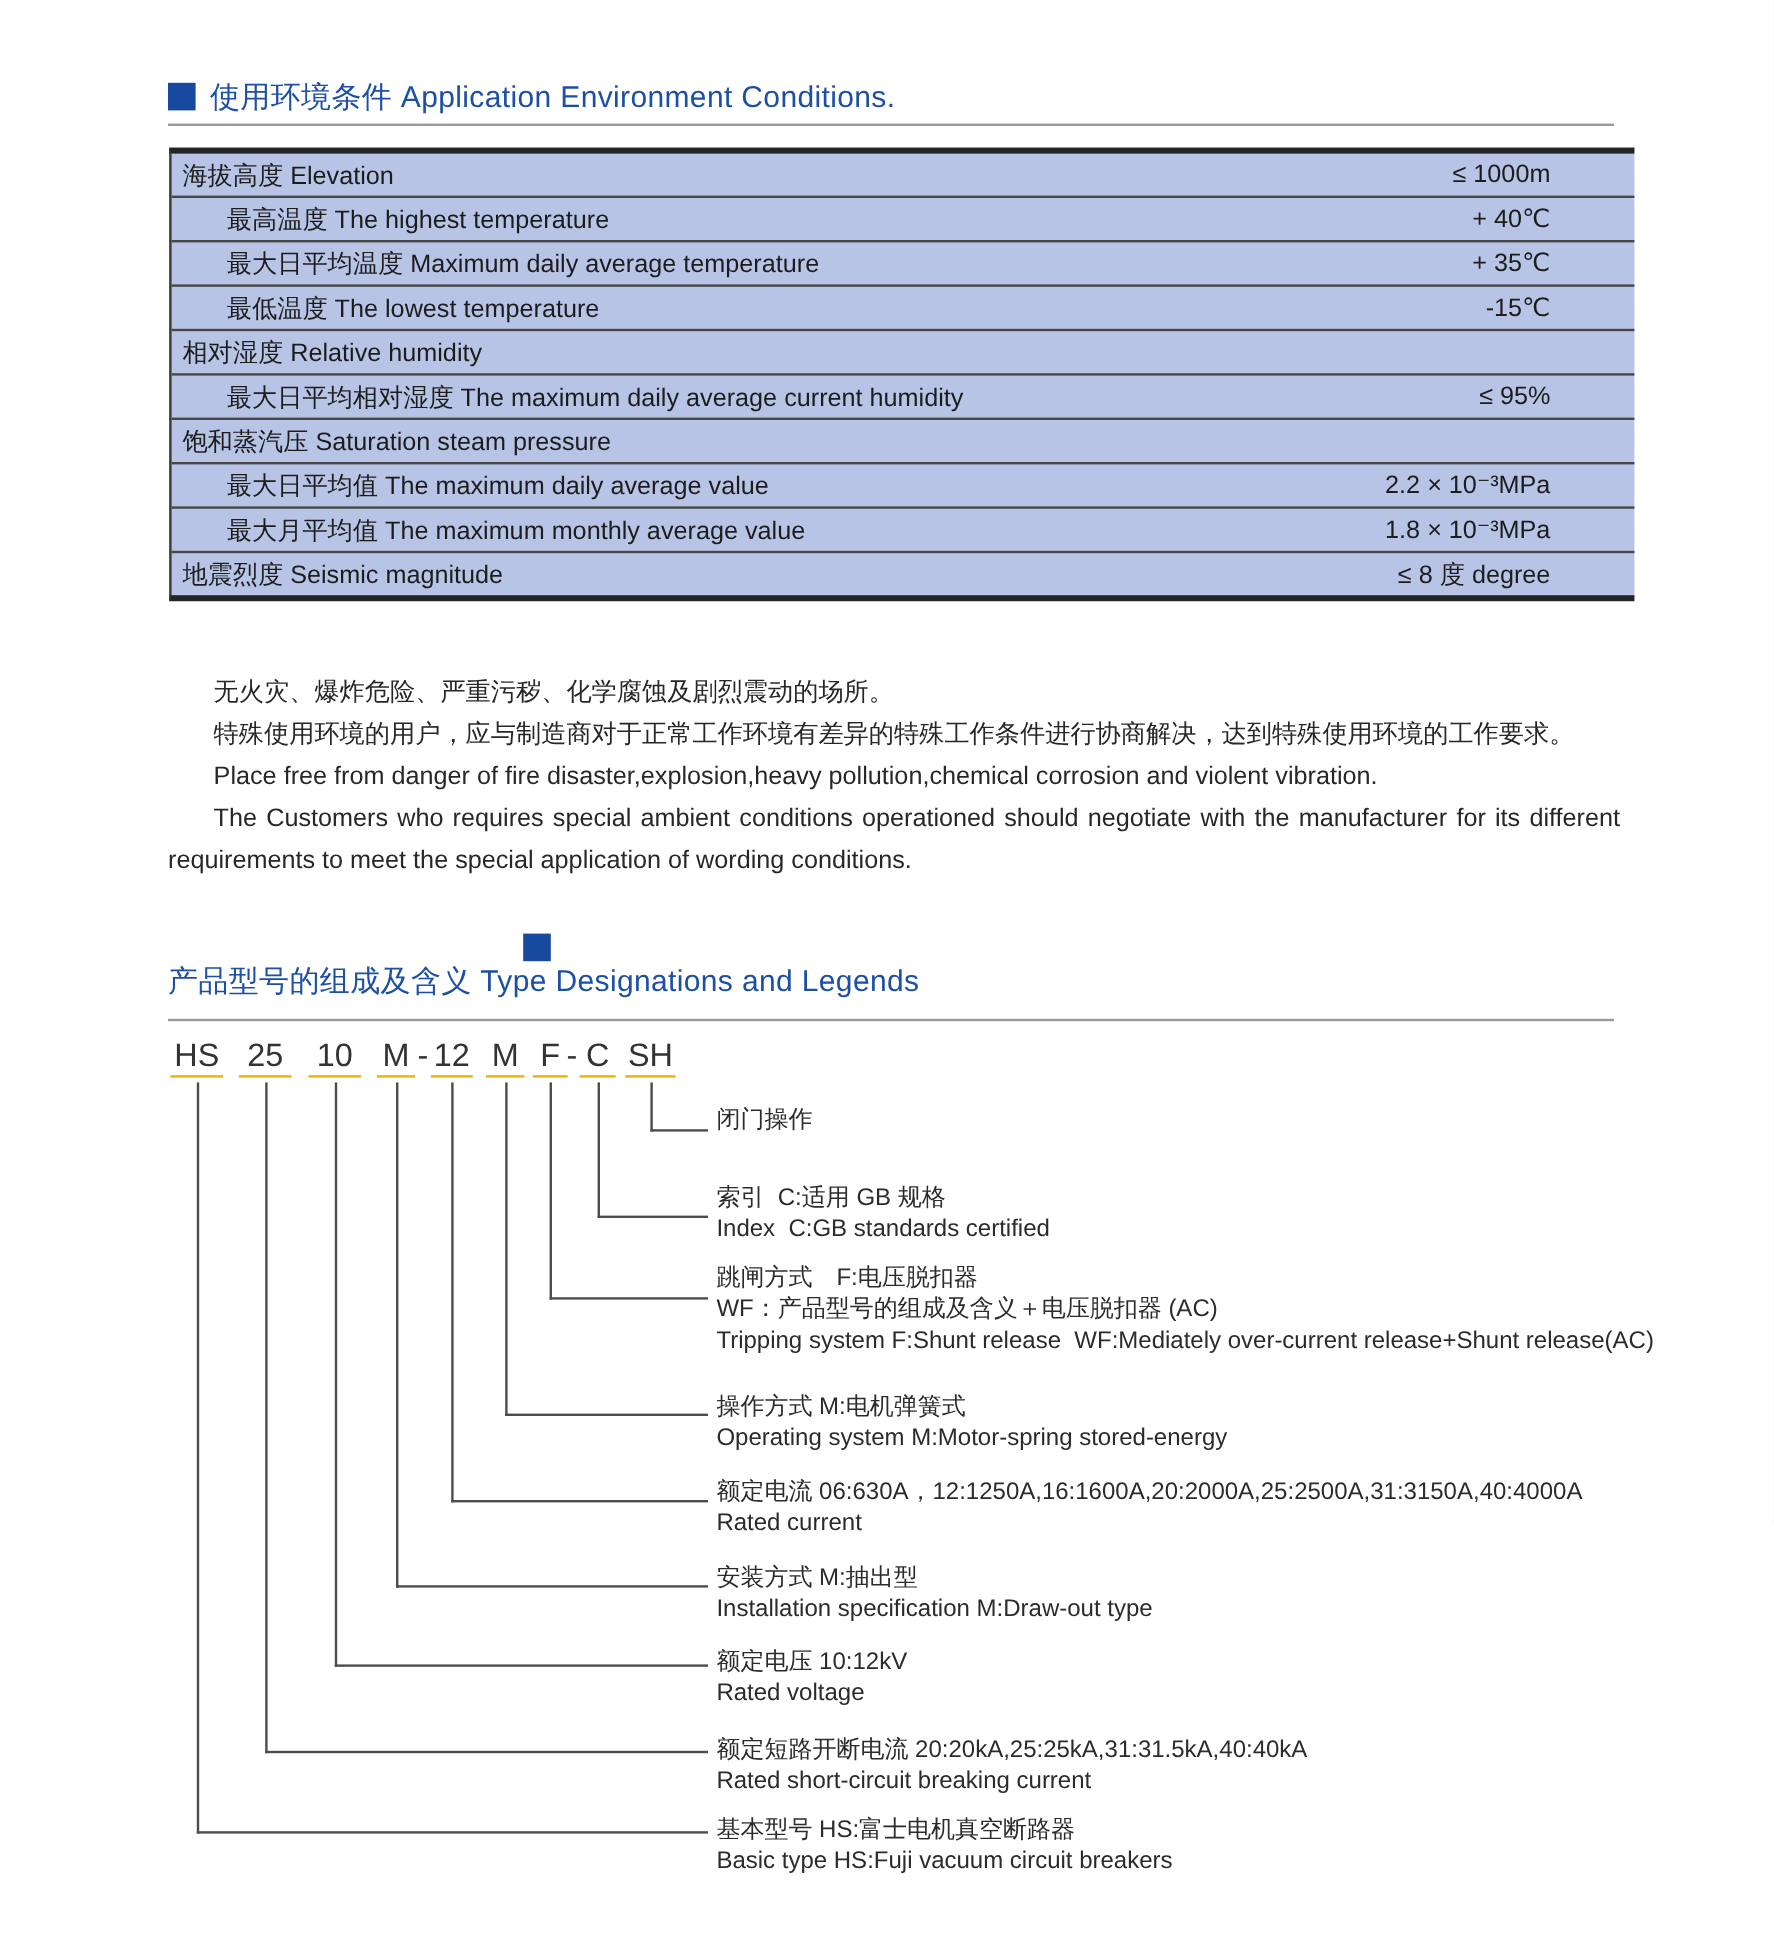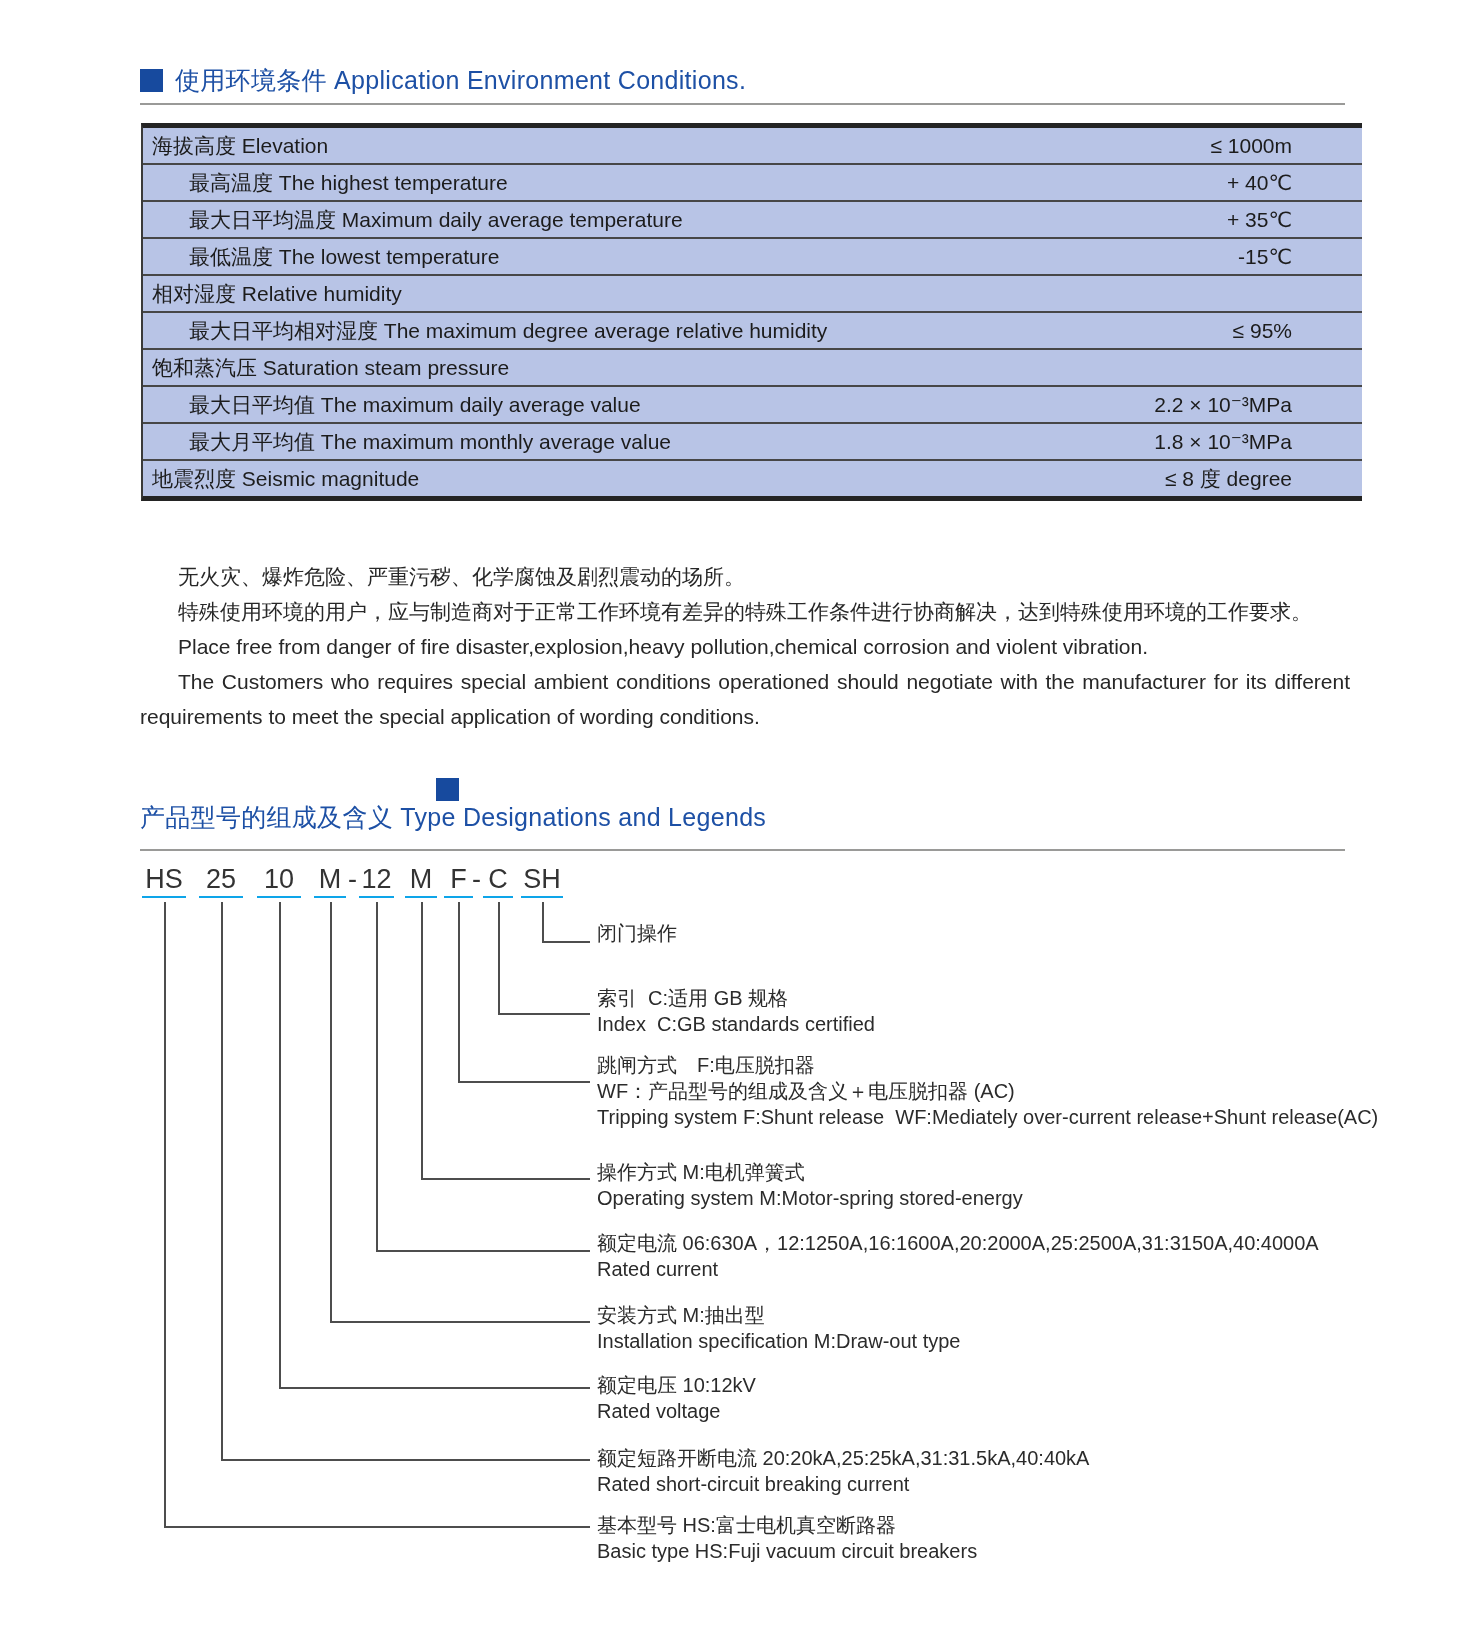--- a/index.html
+++ b/index.html
@@ -44,21 +44,21 @@
   .notes { position:absolute; left:140px; top:559px; width:1210px; }
   .notes p {
     margin:0; font-size:21px; line-height:35px; color:#272727;
     text-indent:38px; text-align:justify; white-space:normal;
   }
 
   
   .code-part {
     position:absolute; top:864px; height:34px;
     font-size:27px; color:#333; text-align:center;
-    border-bottom:2px solid #0ea5e9; box-sizing:border-box;
+    border-bottom:2px solid #eab308; box-sizing:border-box;
   }
   .code-part.no-line { border-bottom:none; }
 
   
   .connector {
     position:absolute;
     border-left:2px solid #4d4d4d;
     border-bottom:2px solid #4d4d4d;
     box-sizing:border-box;
   }
@@ -95,21 +95,21 @@
     </div>
     <div class="env-row indent">
       <span class="row-label">最低温度 The lowest temperature</span>
       <span class="row-value">-15℃</span>
     </div>
     <div class="env-row">
       <span class="row-label">相对湿度 Relative humidity</span>
       <span class="row-value"></span>
     </div>
     <div class="env-row indent">
-      <span class="row-label">最大日平均相对湿度 The maximum degree average relative humidity</span>
+      <span class="row-label">最大日平均相对湿度 The maximum daily average current humidity</span>
       <span class="row-value">≤ 95%</span>
     </div>
     <div class="env-row">
       <span class="row-label">饱和蒸汽压 Saturation steam pressure</span>
       <span class="row-value"></span>
     </div>
     <div class="env-row indent">
       <span class="row-label">最大日平均值 The maximum daily average value</span>
       <span class="row-value">2.2 × 10⁻³MPa</span>
     </div>

